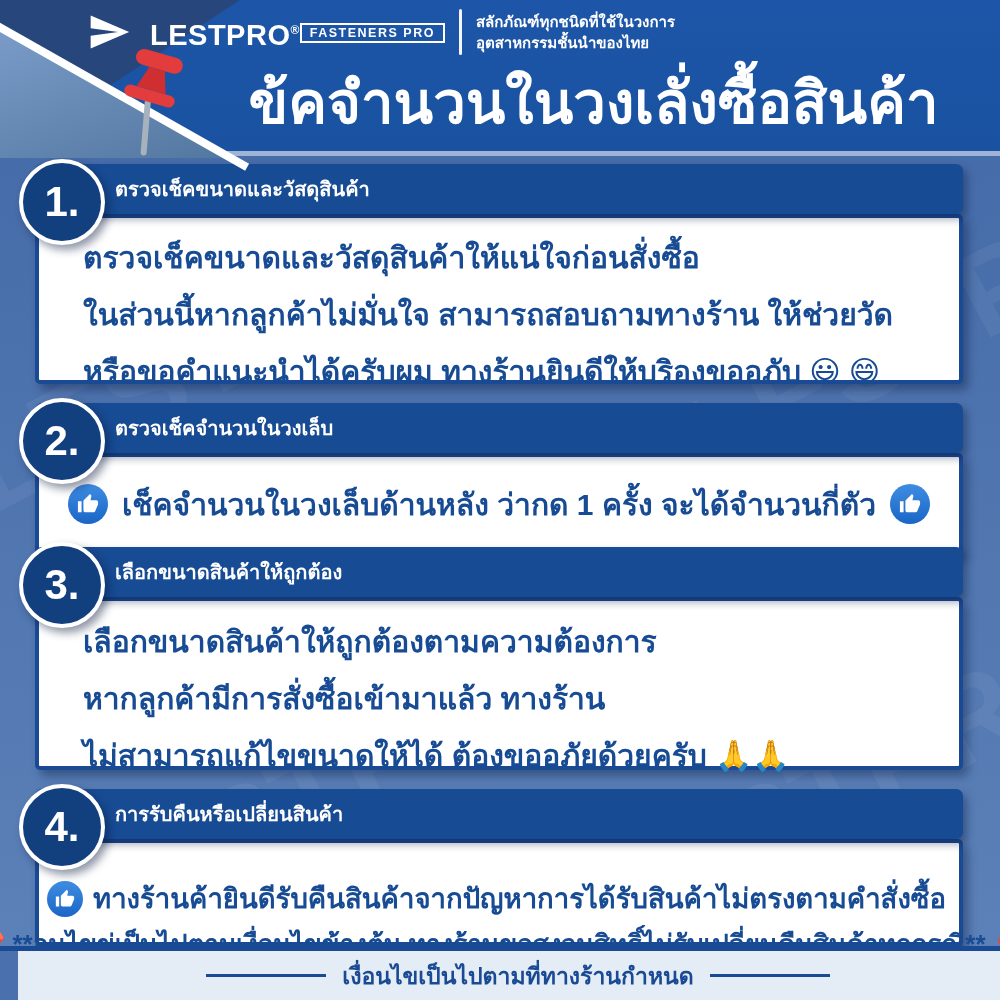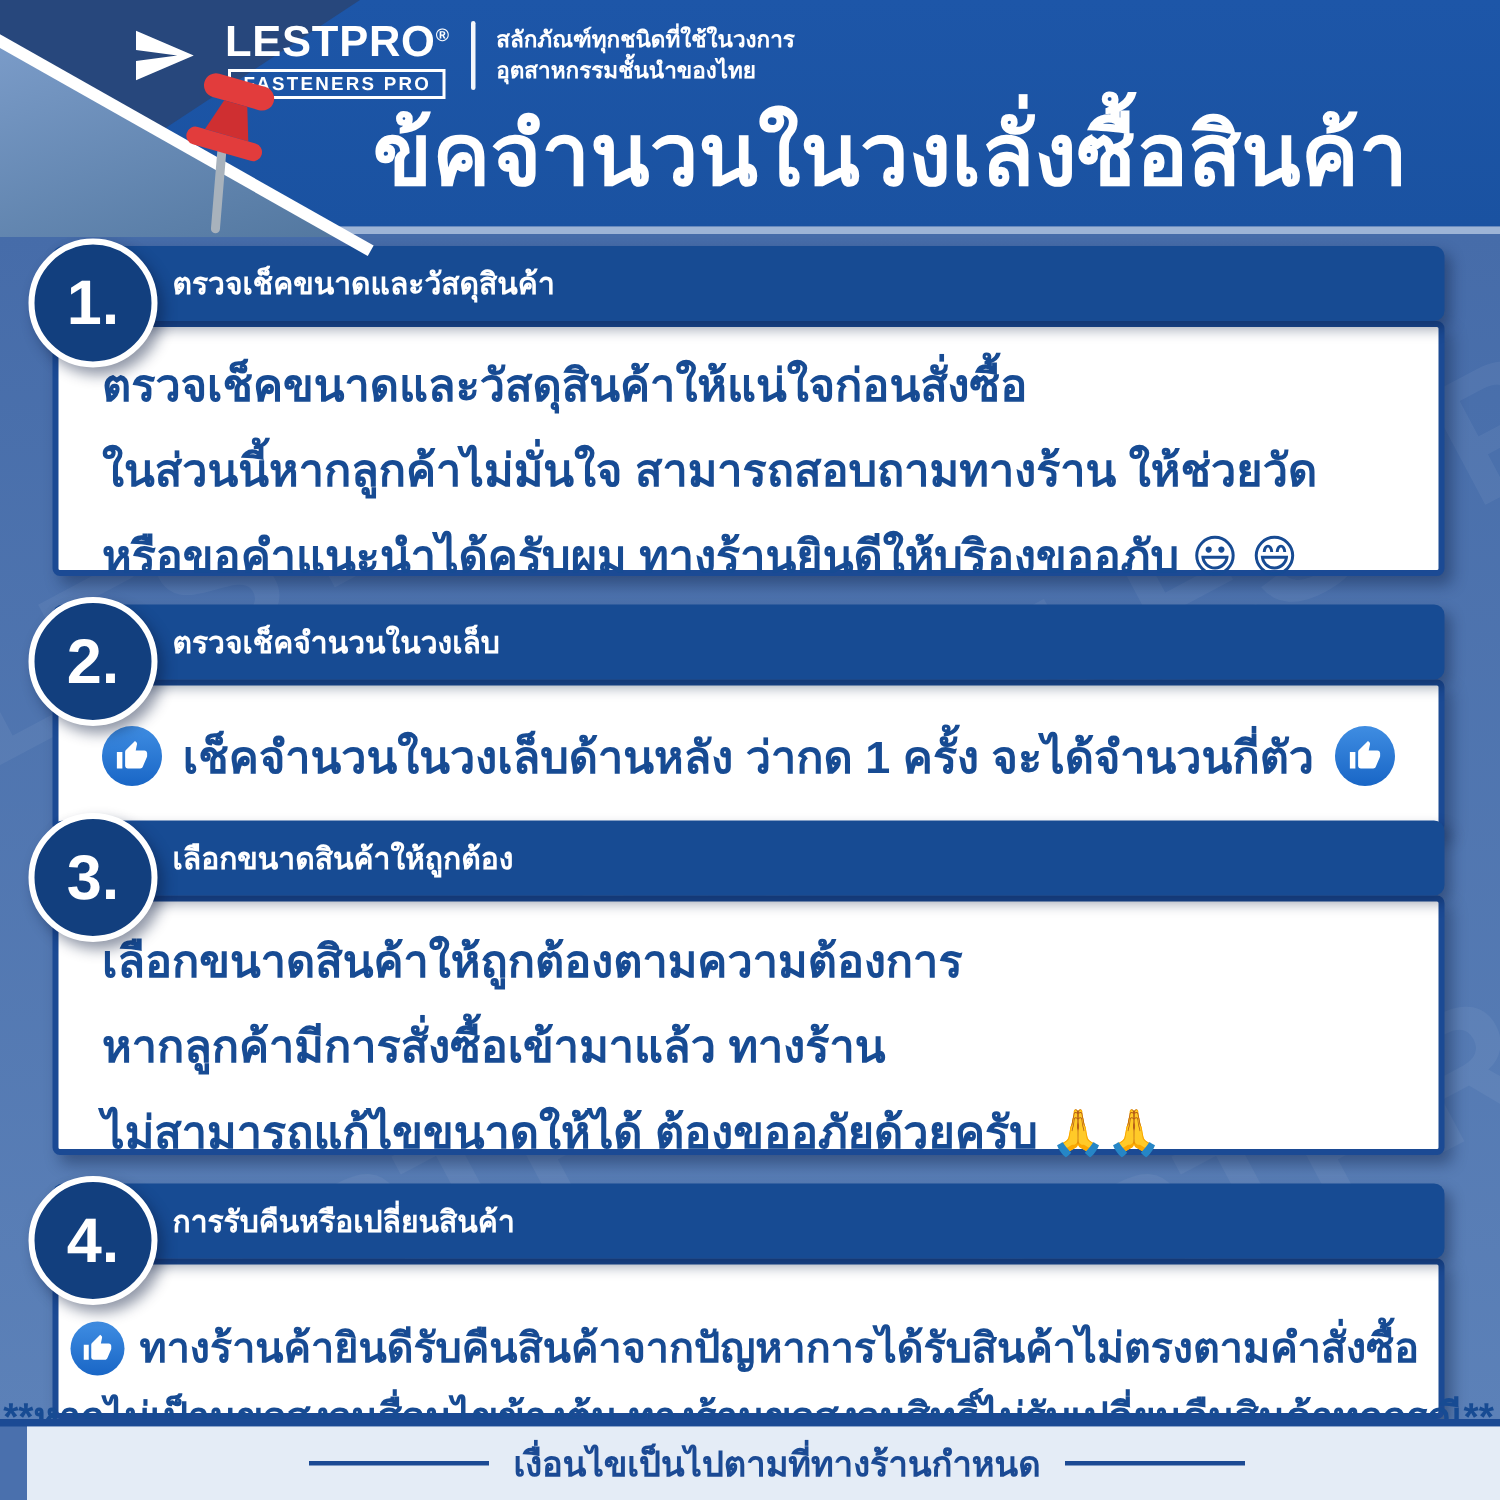--- a/index.html
+++ b/index.html
@@ -14,21 +14,21 @@
   .corner-navy { position:absolute; left:0; top:0; width:240px; height:158px;
           background:#27477c; clip-path:polygon(0 0,100% 0,0 100%); }
   .corner-wedge { position:absolute; left:0; top:26px; width:238px; height:132px;
           background:linear-gradient(160deg,#7b9cc9 0%,#52779f 100%);
           clip-path:polygon(0 0,100% 100%,0 100%); }
   .corner-stripe { position:absolute; left:-12px; top:16px; width:300px; height:8px;
           background:#fff; transform:rotate(29.5deg); transform-origin:left top; }
 
   .brandbar { position:absolute; left:82px; top:8px; display:flex; align-items:center; gap:14px; }
   .plane-wrap { width:54px; height:48px; display:flex; align-items:center; }
-  .brand-text { display:flex; flex-direction:column; align-items:center; }
+  .brand-text { display:flex; flex-direction:row; align-items:center; }
   .brand-name { color:#fff; font-size:29px; font-weight:800; letter-spacing:.5px; line-height:30px; }
   .brand-name sup { font-size:12px; font-weight:700; }
   .brand-sub { color:#fff; font-size:12.5px; font-weight:700; letter-spacing:1.5px;
                border:2px solid #fff; padding:1px 8px; margin-top:2px; }
   .vdiv { width:3px; height:46px; background:#fff; opacity:.95; border-radius:2px; }
   .tagline { color:#fff; font-size:15px; font-weight:600; line-height:21px; }
 
   .pushpin { position:absolute; left:104px; top:44px; z-index:7; }
   .hero-title { position:absolute; left:195px; right:8px; top:56px; text-align:center;
           color:#fff; font-size:58px; font-weight:800; letter-spacing:0; white-space:nowrap; }
@@ -44,21 +44,21 @@
            display:flex; align-items:center; justify-content:center;
            color:#fff; font-size:42px; font-weight:800;
            box-shadow:4px 5px 9px rgba(8,25,60,.45); }
   .bar { position:absolute; left:35px; width:928px; height:50px; background:#174b93;
          border-radius:7px; z-index:3; display:flex; align-items:center;
          color:#fff; font-size:20px; font-weight:800; padding-left:80px;
          box-shadow:4px 5px 9px rgba(8,25,60,.4); }
   .box { position:absolute; left:35px; width:928px; background:#fff;
          border:4px solid #1b4a94; border-radius:5px; z-index:2;
          color:#174b93; font-weight:800; box-shadow:5px 6px 10px rgba(8,25,60,.4); }
-  .bline { font-size:30px; line-height:57px; padding-left:29px; white-space:nowrap; }
+  .bline { font-size:30px; line-height:57px; padding-left:44px; white-space:nowrap; }
   .emoji { font-size:30px; }
 
   .s1-badge { top:3px; }   .s1-bar { top:8px; }   .s1-box { top:58px; height:170px; padding-top:11px; }
   .s2-badge { top:242px; } .s2-bar { top:247px; } .s2-box { top:297px; height:102px;
         display:flex; align-items:center; justify-content:center; gap:14px;
         font-size:30px; white-space:nowrap; }
   .s3-badge { top:386px; } .s3-bar { top:391px; } .s3-box { top:441px; height:173px; padding-top:12px; }
   .s4-badge { top:628px; } .s4-bar { top:633px; } .s4-box { top:683px; height:107px; padding-top:10px; }
 
   .thumb { width:40px; height:40px; border-radius:50%; flex:0 0 auto;
@@ -182,21 +182,21 @@
       <p class="s4l1">
         <span class="thumb small">
             <svg viewBox="0 0 24 24">
               <path d="M1 21h4V9H1v12zM23 10c0-1.1-.9-2-2-2h-6.31l.95-4.57.03-.32c0-.41-.17-.79-.44-1.06L14.17 1 7.59 7.59C7.22 7.95 7 8.45 7 9v10c0 1.1.9 2 2 2h9c.83 0 1.54-.5 1.84-1.22l3.02-7.05c.09-.23.14-.47.14-.73v-2z" fill="#ffffff"></path>
             </svg>
           </span>
         <span>ทางร้านค้ายินดีรับคืนสินค้าจากปัญหาการได้รับสินค้าไม่ตรงตามคำสั่งซื้อ</span>
       </p>
       <p class="s4l2">
         <span class="pin">📌</span>
-        <span>**หากไม่เป็านขอสงวนสื่อนไขข้างต้น ทางร้านขอสงวนสิทธิ์ไม่รับเปลี่ยนคืนสินค้าทุกกรณี**</span>
+        <span>**อนไขข่เป็นไปตามเงื่อนไขข้างต้น ทางร้านขอสงวนสิทธิ์ไม่รับเปลี่ยนคืนสินค้าทุกกรณี**</span>
         <span class="pin">📌</span>
       </p>
     </div>
   </div>
 
   <div class="footer-line"></div>
   <footer class="footer">
     <span class="rule"></span>
     <span class="footer-note">เงื่อนไขเป็นไปตามที่ทางร้านกำหนด</span>
     <span class="rule"></span>

